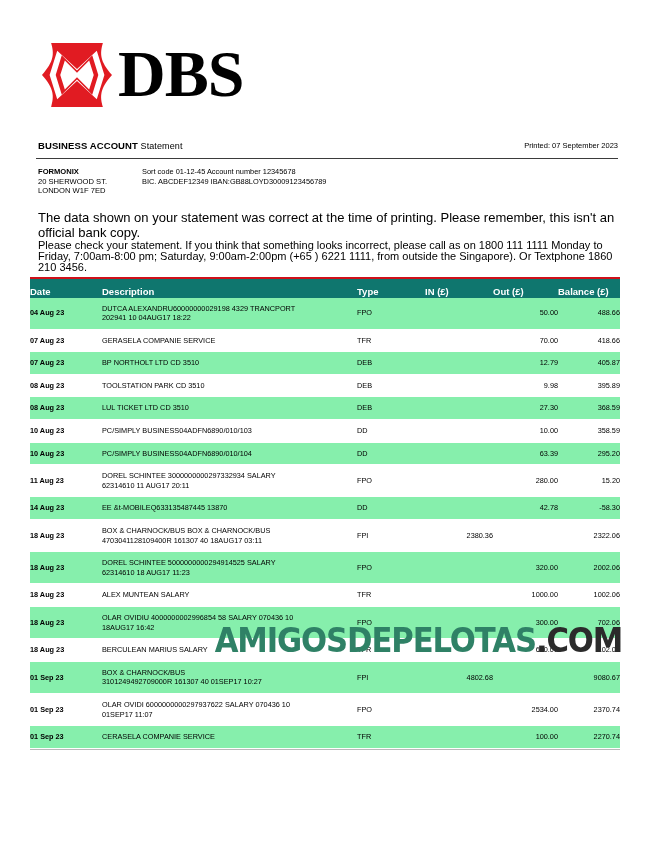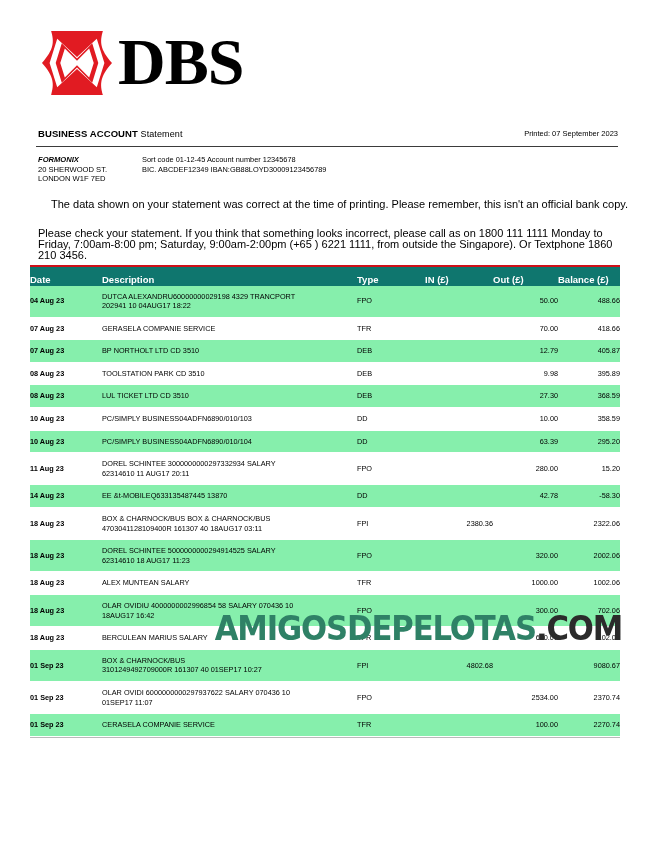--- a/index.html
+++ b/index.html
@@ -11,21 +11,21 @@
     width: 650px;
     height: 842px;
     font-family: "Liberation Sans", sans-serif;
     color: #000000;
     position: relative;
     overflow: hidden;
   }
 
   .page {
     position: absolute;
-    left: 0; top: 0;
+    left: 0; top: 12px;
     width: 650px;
     height: 668px;
   }
 
   
   .logo-area {
     position: absolute;
     left: 38px;
     top: 28px;
     display: flex;
@@ -77,36 +77,35 @@
     background: #3b3b3b;
   }
 
   .addr {
     position: absolute;
     left: 38px;
     top: 155px;
     font-size: 7.6px;
     line-height: 9.6px;
   }
-  .addr .name { font-weight: bold; font-style: italic; }
+  .addr .name { font-weight: bold; }
   .acct {
     position: absolute;
     left: 142px;
     top: 155px;
     font-size: 7.4px;
     line-height: 9.8px;
     white-space: nowrap;
   }
 
   .note1 {
     position: absolute;
     left: 38px;
     top: 198px;
-    font-size: 11px;
-    margin-left: 13px;
+    font-size: 13px;
   }
   .note2 {
     position: absolute;
     left: 38px;
     top: 228px;
     width: 578px;
     font-size: 11px;
     line-height: 11px;
   }
 

